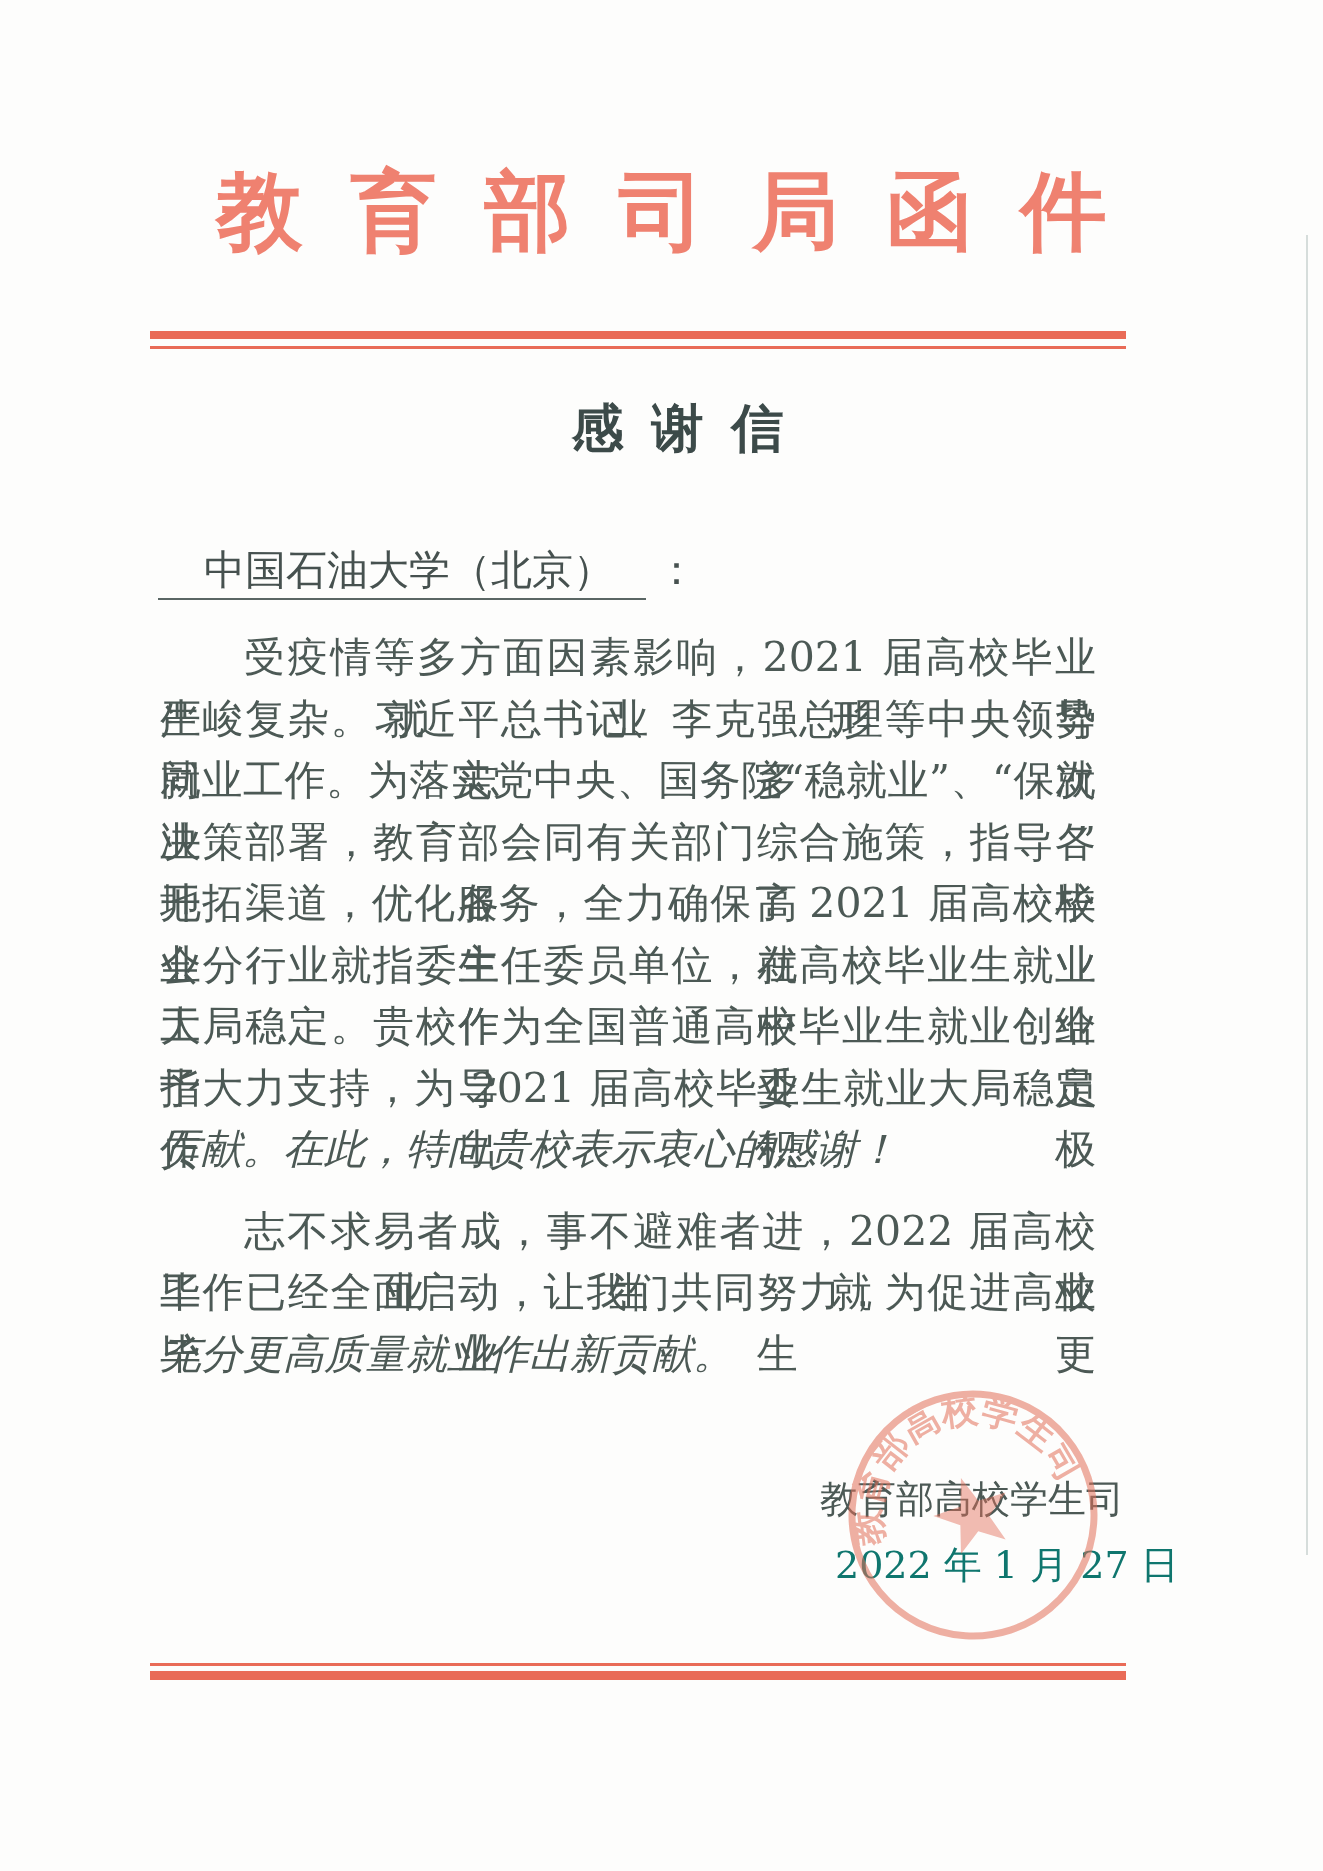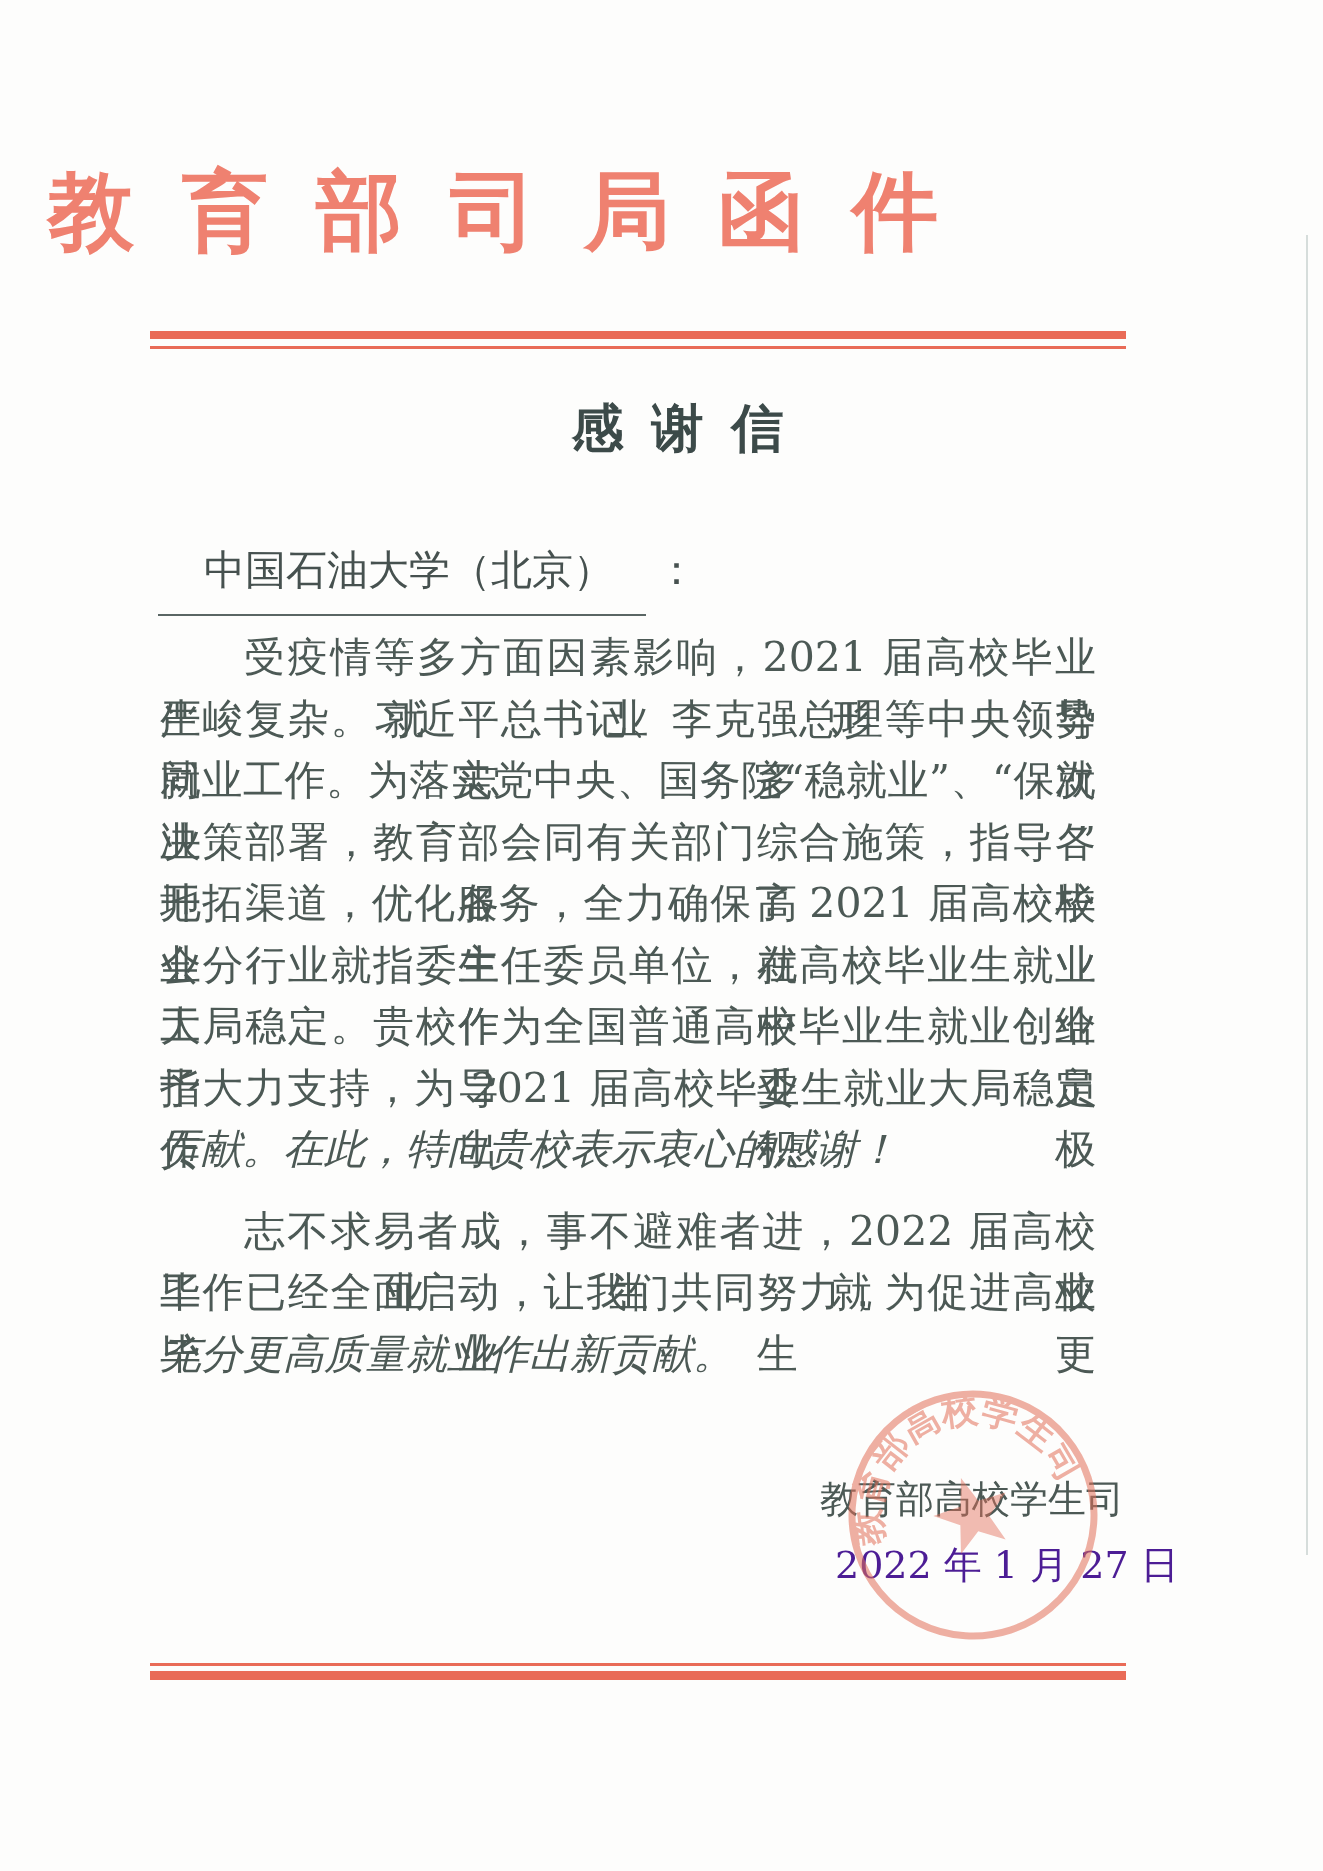--- a/index.html
+++ b/index.html
@@ -7,21 +7,21 @@
     position:relative;
     width:1323px;height:1871px;
     margin:0 auto;
     background:#fdfdfc;
     overflow:hidden;
     font-family:"DejaVu Serif","Liberation Serif",serif;
   }
   
   .letterhead{
     position:absolute;top:168px;left:0;width:100%;
-    text-align:left;
+    text-align:center;
     font-size:86px;font-weight:bold;
     letter-spacing:48px;padding-left:48px;box-sizing:border-box;
     color:#ef8170;
     line-height:1;
   }
   .rule{position:absolute;left:150px;width:976px;background:#e96b57;}
   .rule-top-thick{top:331px;height:8px;}
   .rule-top-thin{top:346px;height:3px;}
   .rule-bot-thin{top:1663px;height:3px;}
   .rule-bot-thick{top:1671px;height:9px;}
@@ -34,21 +34,21 @@
     color:#3c4a49;line-height:1;
   }
   
   .salutation{
     position:absolute;top:548px;left:158px;
     font-size:41px;color:#46514f;line-height:1.1;
     white-space:nowrap;
   }
   .salutation .uline{
     border-bottom:2px solid #5a6664;
-    padding:0 32px 20px 46px;
+    padding:0 32px 4px 46px;
   }
   .salutation .colon{padding-left:10px;}
   
   .body-text{
     position:absolute;top:607px;left:160px;width:936px;
     font-size:41px;color:#4c5955;
   }
   .bline{
     height:61.5px;line-height:61.5px;
     text-align:justify;text-align-last:justify;
@@ -57,21 +57,21 @@
   .bline.indent{text-indent:84px;margin-top:20px;}
   .bline.pend{text-align-last:left;font-style:italic;}
   
   .signature{
     position:absolute;top:1480px;left:820px;width:290px;
     text-align:center;font-size:38px;color:#4c5955;line-height:1;
     white-space:nowrap;
   }
   .date{
     position:absolute;top:1546px;left:835px;width:290px;
-    text-align:center;font-size:38px;color:#4c1d95;line-height:1;
+    text-align:center;font-size:38px;color:#0f766e;line-height:1;
     white-space:nowrap;
   }
   
   .seal{
     position:absolute;top:1388px;left:843px;width:260px;height:260px;
     pointer-events:none;
   }
   
   .scan-edge{
     position:absolute;top:235px;left:1306px;width:2px;height:1320px;

